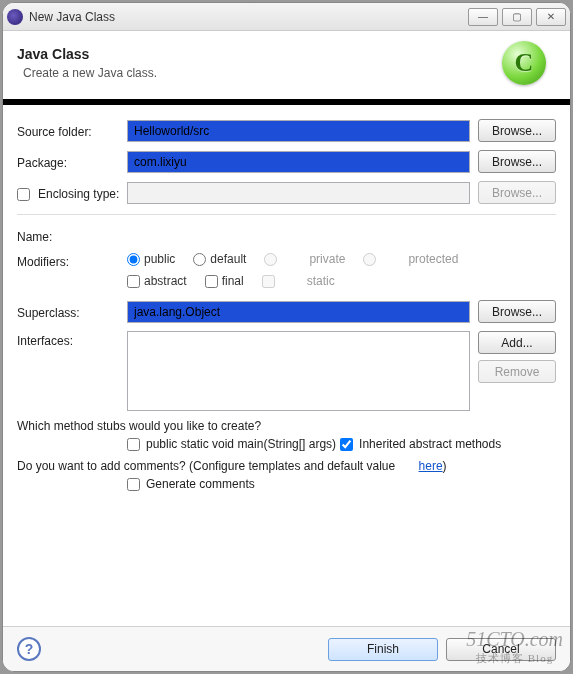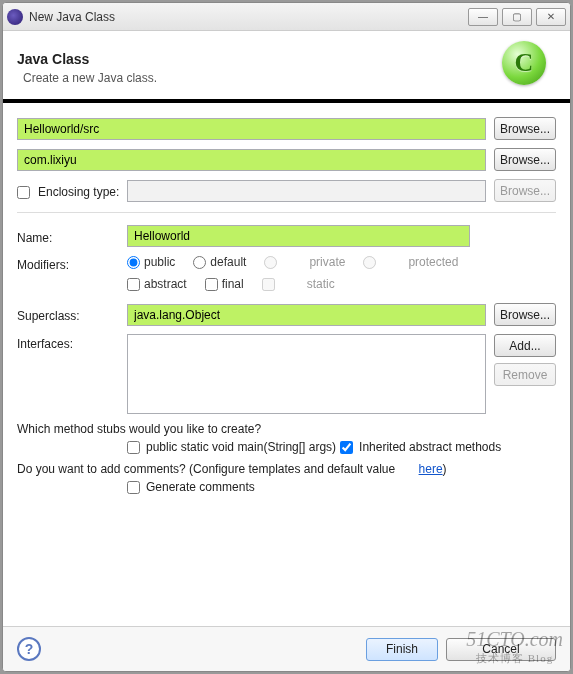--- a/index.html
+++ b/index.html
@@ -9,21 +9,21 @@
     background: #999;
     width: 573px;
     height: 674px;
     position: relative;
   }
   .window {
     position: absolute;
     top: 2px; left: 2px; right: 2px; bottom: 2px;
     background: #fff;
     border: 1px solid #888;
-    border-radius: 4px;
+    border-radius: 12px;
     display: flex;
     flex-direction: column;
     overflow: hidden;
   }
   .titlebar {
     height: 28px;
     background: linear-gradient(#f4f4f4, #e3e3e3);
     display: flex;
     align-items: center;
     padding: 0 4px;
@@ -44,23 +44,23 @@
     border-radius: 2px;
     margin-left: 4px;
     display: flex; align-items: center; justify-content: center;
     font-size: 10px;
     color: #555;
     cursor: pointer;
   }
   .banner {
     background: #fff;
     padding: 10px 14px 14px 14px;
-    border-bottom: 4px solid #000000;
-    display: flex;
-    align-items: flex-end;
+    border-bottom: 6px solid #000000;
+    display: flex;
+    align-items: center;
   }
   .banner-text { flex: 1; }
   .banner h2 { font-size: 14px; font-weight: bold; color: #222; margin-bottom: 4px; }
   .banner p { color: #555; font-size: 12px; padding-left: 6px; }
   .class-icon {
     width: 44px; height: 44px;
     border-radius: 50%;
     background: radial-gradient(circle at 35% 30%, #e6ffd4, #7bd83d 55%, #3f9a12);
     display: flex; align-items: center; justify-content: center;
     font-family: Georgia, serif;
@@ -89,25 +89,25 @@
     padding-top: 3px;
   }
   .field { flex: 1; display: flex; gap: 8px; align-items: center; }
   .field.col { flex-direction: column; align-items: stretch; gap: 4px; }
   input[type=text] {
     flex: 1;
     height: 22px;
     border: 1px solid #abadb3;
     padding: 2px 6px;
     font-size: 12px;
-    background: #bef264;
+    background: #1d4ed8;
   }
   input[type=text][disabled] { background: #f2f2f2; color: #888; }
   .btn {
-    width: 62px;
+    width: 78px;
     height: 23px;
     border: 1px solid #8b8b8b;
     border-radius: 3px;
     background: linear-gradient(#fdfdfd,#e4e4e4);
     font-size: 12px;
     color: #222;
     cursor: pointer;
   }
   .btn[disabled] {
     color: #9a9a9a;
@@ -200,27 +200,29 @@
     <div class="banner-text">
       <h2>Java Class</h2>
       <p>Create a new Java class.</p>
     </div>
     <div class="class-icon">C</div>
   </div>
 
   <div class="form">
 
     <div class="row">
+      <div class="lbl">Source folder:</div>
       <div class="field">
         <input type="text" value="Helloworld/src" style="">
         <button class="btn">Browse...</button>
       </div>
     </div>
 
     <div class="row">
+      <div class="lbl">Package:</div>
       <div class="field">
         <input type="text" value="com.lixiyu" style="">
         <button class="btn">Browse...</button>
       </div>
     </div>
 
     <div class="row">
       <div class="lbl" style="display:flex;align-items:center;gap:8px;">
         <input type="checkbox" id="enclosing-chk" style="">
         <span>Enclosing type:</span>
@@ -228,24 +230,20 @@
       <div class="field">
         <input type="text" disabled="" value="" style="">
         <button class="btn" disabled="">Browse...</button>
       </div>
     </div>
 
     <hr class="sep">
 
     <div class="row">
       <div class="lbl">Name:</div>
-      <div class="field">
-        <input type="text" value="Helloworld" style="">
-        <div style="width:78px"></div>
-      </div>
     </div>
 
     <div class="row top">
       <div class="lbl">Modifiers:</div>
       <div class="field col">
         <div class="mod-row">
           <label>
               <input type="radio" name="vis" id="r-public" checked="" style="">
               <span>public</span>
             </label>
@@ -318,21 +316,21 @@
           <input type="checkbox" id="c-gen" style="">
           <span>Generate comments</span>
         </label>
     </div>
 
   </div>
 
   <div class="footer">
     <div class="help">?</div>
     <div class="spacer"></div>
-    <button class="btn primary" style="width:72px">Finish</button>
+    <button class="btn primary" style="width:110px">Finish</button>
     <button class="btn" style="width:110px;margin-left:8px">Cancel</button>
   </div>
 
 </div>
 
 <div class="watermark">
   <span>51CTO.com</span>
   <span class="sub">技术博客  Blog</span>
 </div>
 

